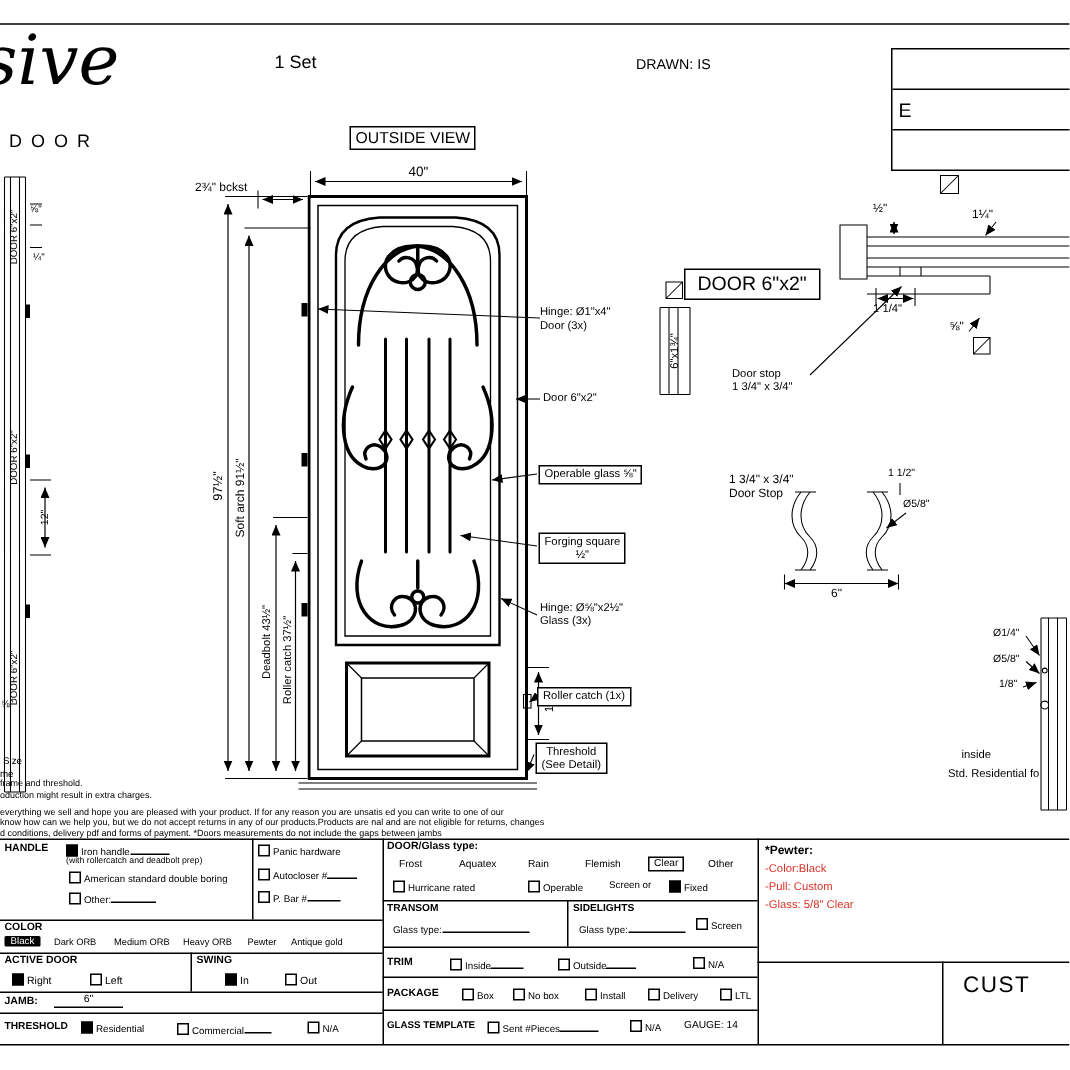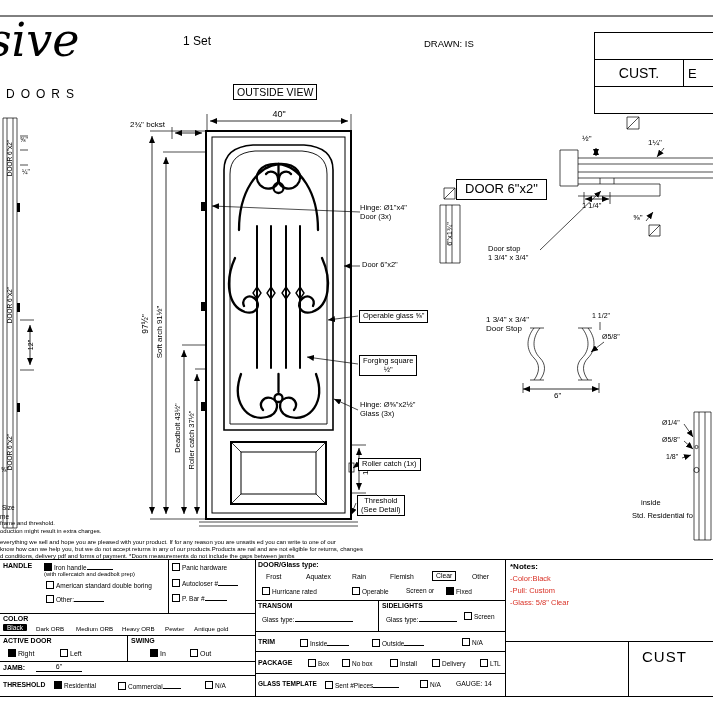--- a/index.html
+++ b/index.html
@@ -130,30 +130,29 @@
       </g>
       <g>
         <rect x="26" y="312" width="95" height="62" stroke-width="2"></rect>
         <rect x="36" y="322" width="75" height="42" stroke-width="1"></rect>
         <path d="M26,312 L36,322 M121,312 L111,322 M26,374 L36,364 M121,374 L111,364" stroke-width="0.8"></path>
       </g>
     </g>
   </svg>
 
   <div class="lbl script-logo" style="left:-12px;top:14px;font-size:46px">sive</div>
-  <div class="lbl" style="left:6px;top:88px;font-size:12px;letter-spacing:6px">DOORS</div>
+  <div class="lbl" style="left:6px;top:88px;font-size:12px;letter-spacing:6px">DOOR</div>
   <div class="lbl" style="left:183px;top:35px;font-size:12px">1 Set</div>
   <div class="lbl" style="left:424px;top:39px;font-size:9.5px">DRAWN: IS</div>
 
   <div style="position:absolute;left:594px;top:32px;width:130px;border:1.6px solid #000">
     <div style="display:flex;border-bottom:1.4px solid #000;height:26px">
       <div style="flex:1;display:flex;align-items:center;padding-left:4px;font-size:13px"></div>
     </div>
     <div style="display:flex;border-bottom:1.4px solid #000;height:26px">
-      <div style="width:88px;border-right:1.4px solid #000;display:flex;align-items:center;justify-content:center;font-size:14px">CUST.</div>
       <div style="flex:1;display:flex;align-items:center;padding-left:4px;font-size:13px">E</div>
     </div>
     <div style="display:flex;height:26px">
       <div style="flex:1;display:flex;align-items:center;padding-left:4px;font-size:13px"></div>
     </div>
   </div>
 
   <div class="lbl box" style="left:233px;top:84px;font-size:10.5px">OUTSIDE VIEW</div>
   <div class="lbl ctr" style="left:279px;top:109px;font-size:9px">40"</div>
   <div class="lbl" style="left:130px;top:120px;font-size:8px">2¾" bckst</div>
@@ -345,19 +344,19 @@
 
   <span class="lbl bold" style="left:258px;top:680px;font-size:6.5px">GLASS TEMPLATE</span>
   <span class="lbl" style="left:325px;top:680px;font-size:6.5px">
     <span class="cb"></span><span>Sent #Pieces</span><span class="ul" style="width:26px"></span>
   </span>
   <span class="lbl" style="left:420px;top:680px;font-size:6.5px">
     <span class="cb"></span><span>N/A</span>
   </span>
   <span class="lbl" style="left:456px;top:680px;font-size:6.8px">GAUGE: 14</span>
 
-  <span class="lbl bold" style="left:510px;top:562px;font-size:8px">*Notes:</span>
+  <span class="lbl bold" style="left:510px;top:562px;font-size:8px">*Pewter:</span>
   <span class="lbl red" style="left:510px;top:575px;font-size:7.5px">-Color:Black</span>
   <span class="lbl red" style="left:510px;top:587px;font-size:7.5px">-Pull: Custom</span>
   <span class="lbl red" style="left:510px;top:599px;font-size:7.5px">-Glass: 5/8" Clear</span>
   <span class="lbl" style="left:642px;top:648px;font-size:15px;letter-spacing:1px">CUST</span>
 
 </div>
 
 </body></html>

